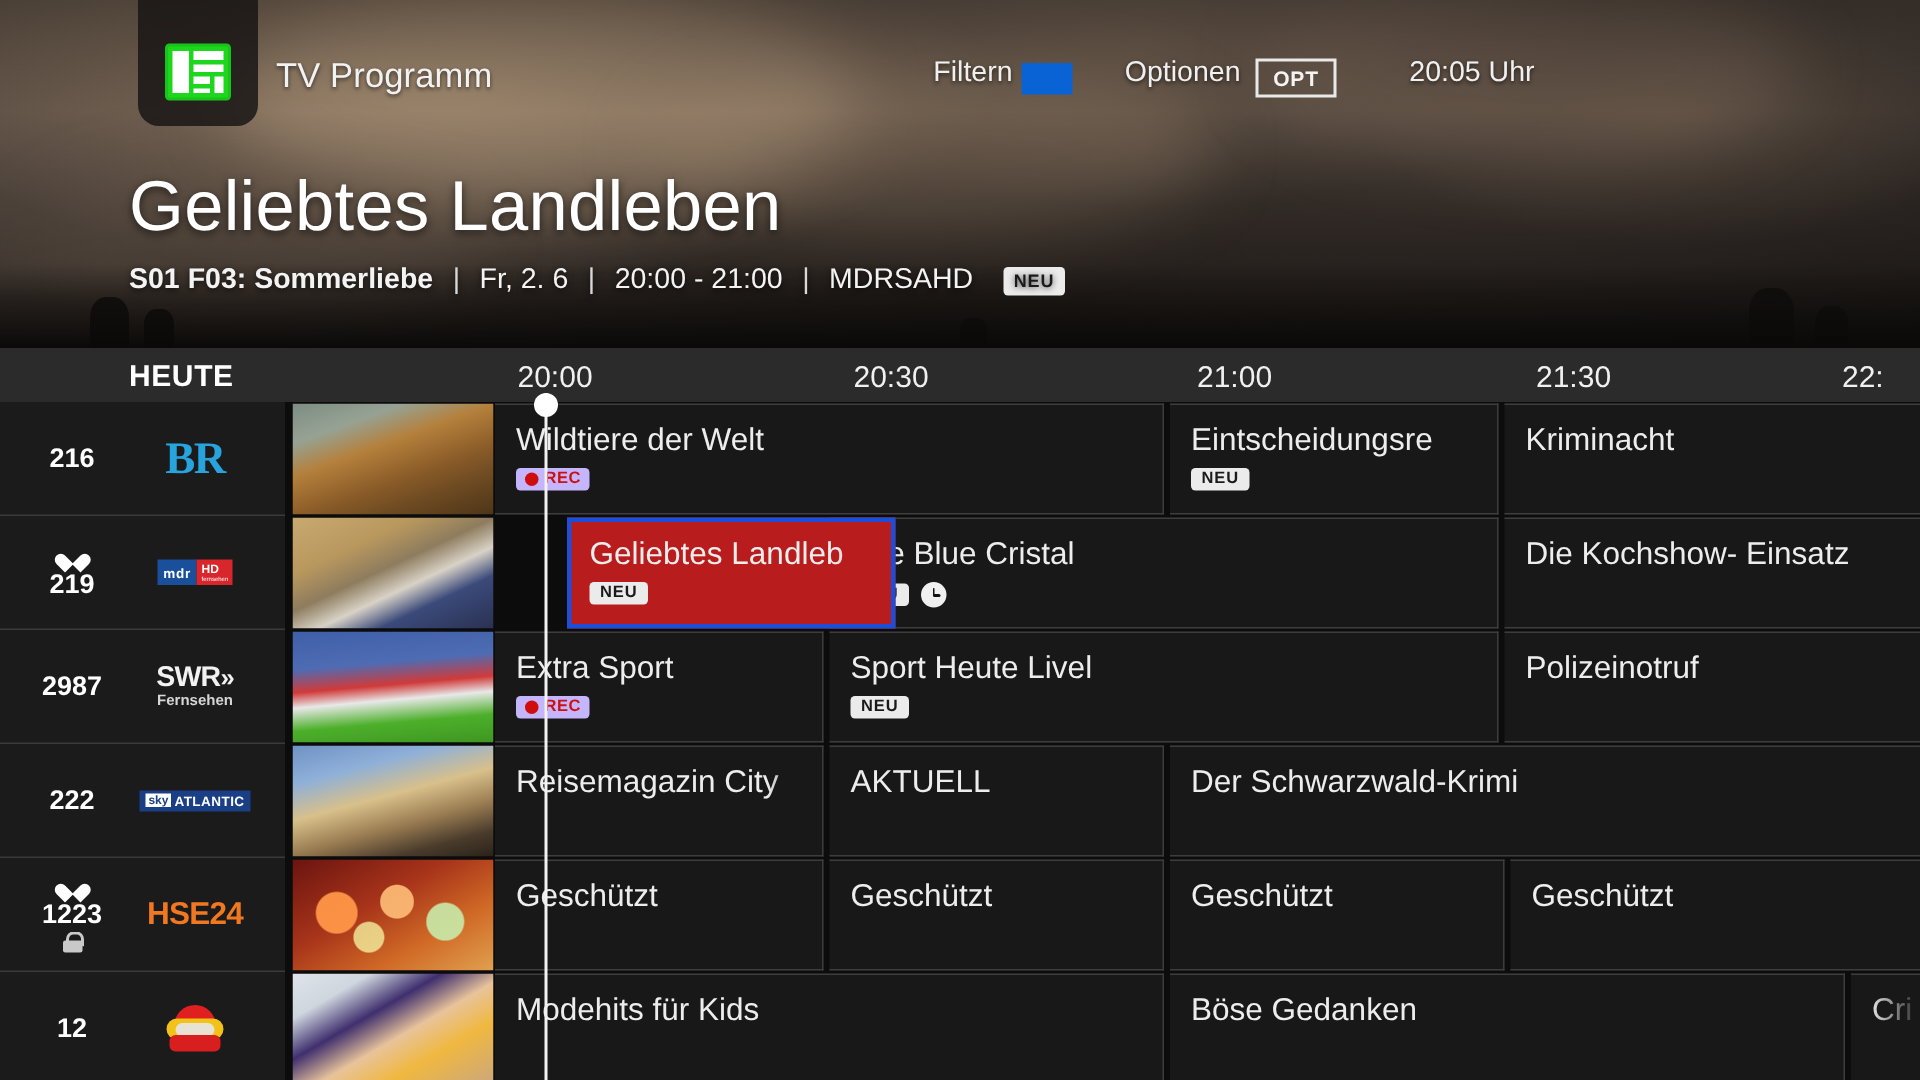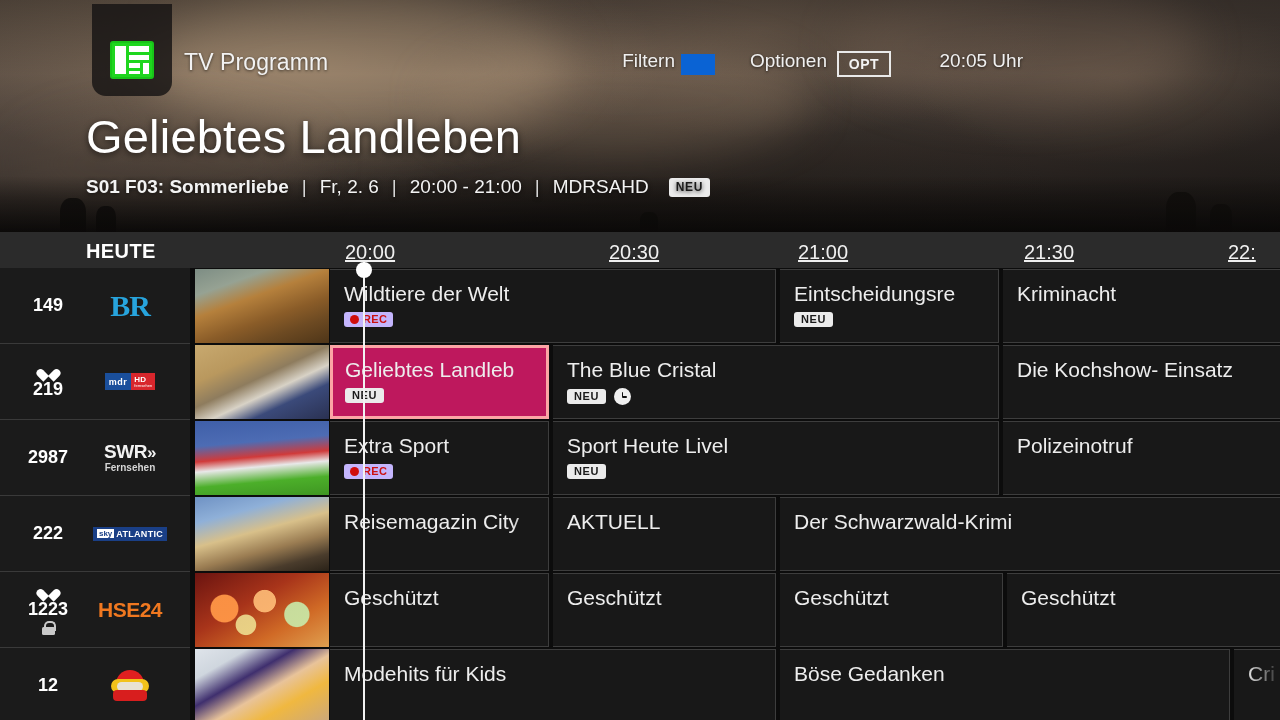--- a/index.html
+++ b/index.html
@@ -31,21 +31,21 @@
   }
   .hero .tree {
     position:absolute; bottom:0; background:#15120f; opacity:.92;
   }
   .hero .vignette {
     position:absolute; inset:0;
     background:linear-gradient(to bottom, rgba(0,0,0,.34) 0%, rgba(0,0,0,.10) 32%, rgba(0,0,0,.30) 100%);
   }
 
   
-  .topbar { position:absolute; left:0; top:16px; width:1081px; height:96px; z-index:6; }
+  .topbar { position:absolute; left:0; top:4px; width:1081px; height:96px; z-index:6; }
   .appicon-tile {
     position:absolute; left:92px; top:-12px; width:80px; height:92px;
     background:rgba(22,20,19,.82); border-radius:0 0 14px 14px;
   }
   .appicon {
     position:absolute; left:110px; top:25px; width:44px; height:38px;
     background:#1ed61e; border:2px solid #18c418; border-radius:3px;
   }
   .appicon i { position:absolute; background:#ffffff; display:block; }
   .app-title {
@@ -86,21 +86,21 @@
 
   
   .timeline {
     position:absolute; left:0; top:232px; width:1280px; height:36px; z-index:5;
     background:#2b2b2b;
   }
   .tl-heute {
     position:absolute; left:86px; top:8px; font-size:20px; font-weight:bold;
     color:#ffffff; letter-spacing:.4px;
   }
-  .tl-tick { position:absolute; top:9px; font-size:20px; color:#f0f0f0;text-decoration:underline; }
+  .tl-tick { position:absolute; top:9px; font-size:20px; color:#f0f0f0; }
 
   
   .grid { position:absolute; left:0; top:268px; width:1280px; height:452px; background:#0c0c0c; z-index:4; }
   .row { position:absolute; left:0; width:1280px; height:76px; }
   .row .chancell {
     position:absolute; left:0; top:0; width:190px; height:76px; background:#1b1b1b;
     border-bottom:1px solid #3a3a3a;
     display:flex; align-items:center; justify-content:center; gap:16px;
   }
   .chan-meta { display:flex; flex-direction:column; align-items:center; justify-content:center;
@@ -148,22 +148,22 @@
   .ic-clock {
     width:17px; height:17px; border-radius:50%; background:#f0f0f0; position:relative;
   }
   .ic-clock:before, .ic-clock:after {
     content:""; position:absolute; background:#111; border-radius:1px;
   }
   .ic-clock:before { left:7.6px; top:3.5px; width:1.8px; height:5.6px; }
   .ic-clock:after  { left:8px;  top:8px;   width:5px;  height:1.8px; }
 
   .prog.selected {
-    background:#be185d; border:3px solid #fca5a5; z-index:3;
-    padding-top:10px; padding-left:12px;
+    background:#b91c1c; border:3px solid #1d4ed8; z-index:3;
+    padding-top:10px; padding-left:12px;margin-left:48px;
   }
 
   
   .nowline {
     position:absolute; left:363px; top:262px; width:2px; height:458px;
     background:#f2f2f2; z-index:7;
   }
   .nowdot {
     position:absolute; left:356px; top:262px; width:16px; height:16px; border-radius:50%;
     background:#ffffff; z-index:8;
@@ -223,32 +223,32 @@
     <span>20:00 - 21:00</span>
     <span class="sep">|</span>
     <span>MDRSAHD</span>
     <span class="badge-neu">NEU</span>
   </div>
 
   <div class="timeline">
     <div class="tl-heute">HEUTE</div>
     <div id="tl-ticks">
         <div class="tl-tick" style="left: 345px;">20:00</div>
-        <div class="tl-tick" style="left: 569px; margin-left: 40px;">20:30</div>
+        <div class="tl-tick" style="left: 569px;">20:30</div>
         <div class="tl-tick" style="left: 798px;">21:00</div>
         <div class="tl-tick" style="left: 1024px;">21:30</div>
         <div class="tl-tick" style="left: 1200px; margin-left: 28px;">22:</div>
       </div>
   </div>
 
   <div class="grid" id="grid">
       <div class="row" style="top: 0px;">
         <div class="chancell">
           <div class="chan-meta">
-            <div class="chan-num">149</div>
+            <div class="chan-num">216</div>
           </div>
           <div class="chan-logo">
             <span style="font:bold 30px 'Liberation Serif',serif;color:#27a4dd;letter-spacing:-1px;">BR</span>
           </div>
         </div>
         <div class="thumb">
           <div class="tg" style="background:linear-gradient(160deg,#7d8d84 0%,#96a293 22%,#b5803c 40%,#8a5c28 62%,#6d4a22 78%,#4e3518 100%);"></div>
         </div>
         <div class="prog" style="left: 330px; width: 446px;">
           <div class="ptitle">Wildtiere der Welt</div>

